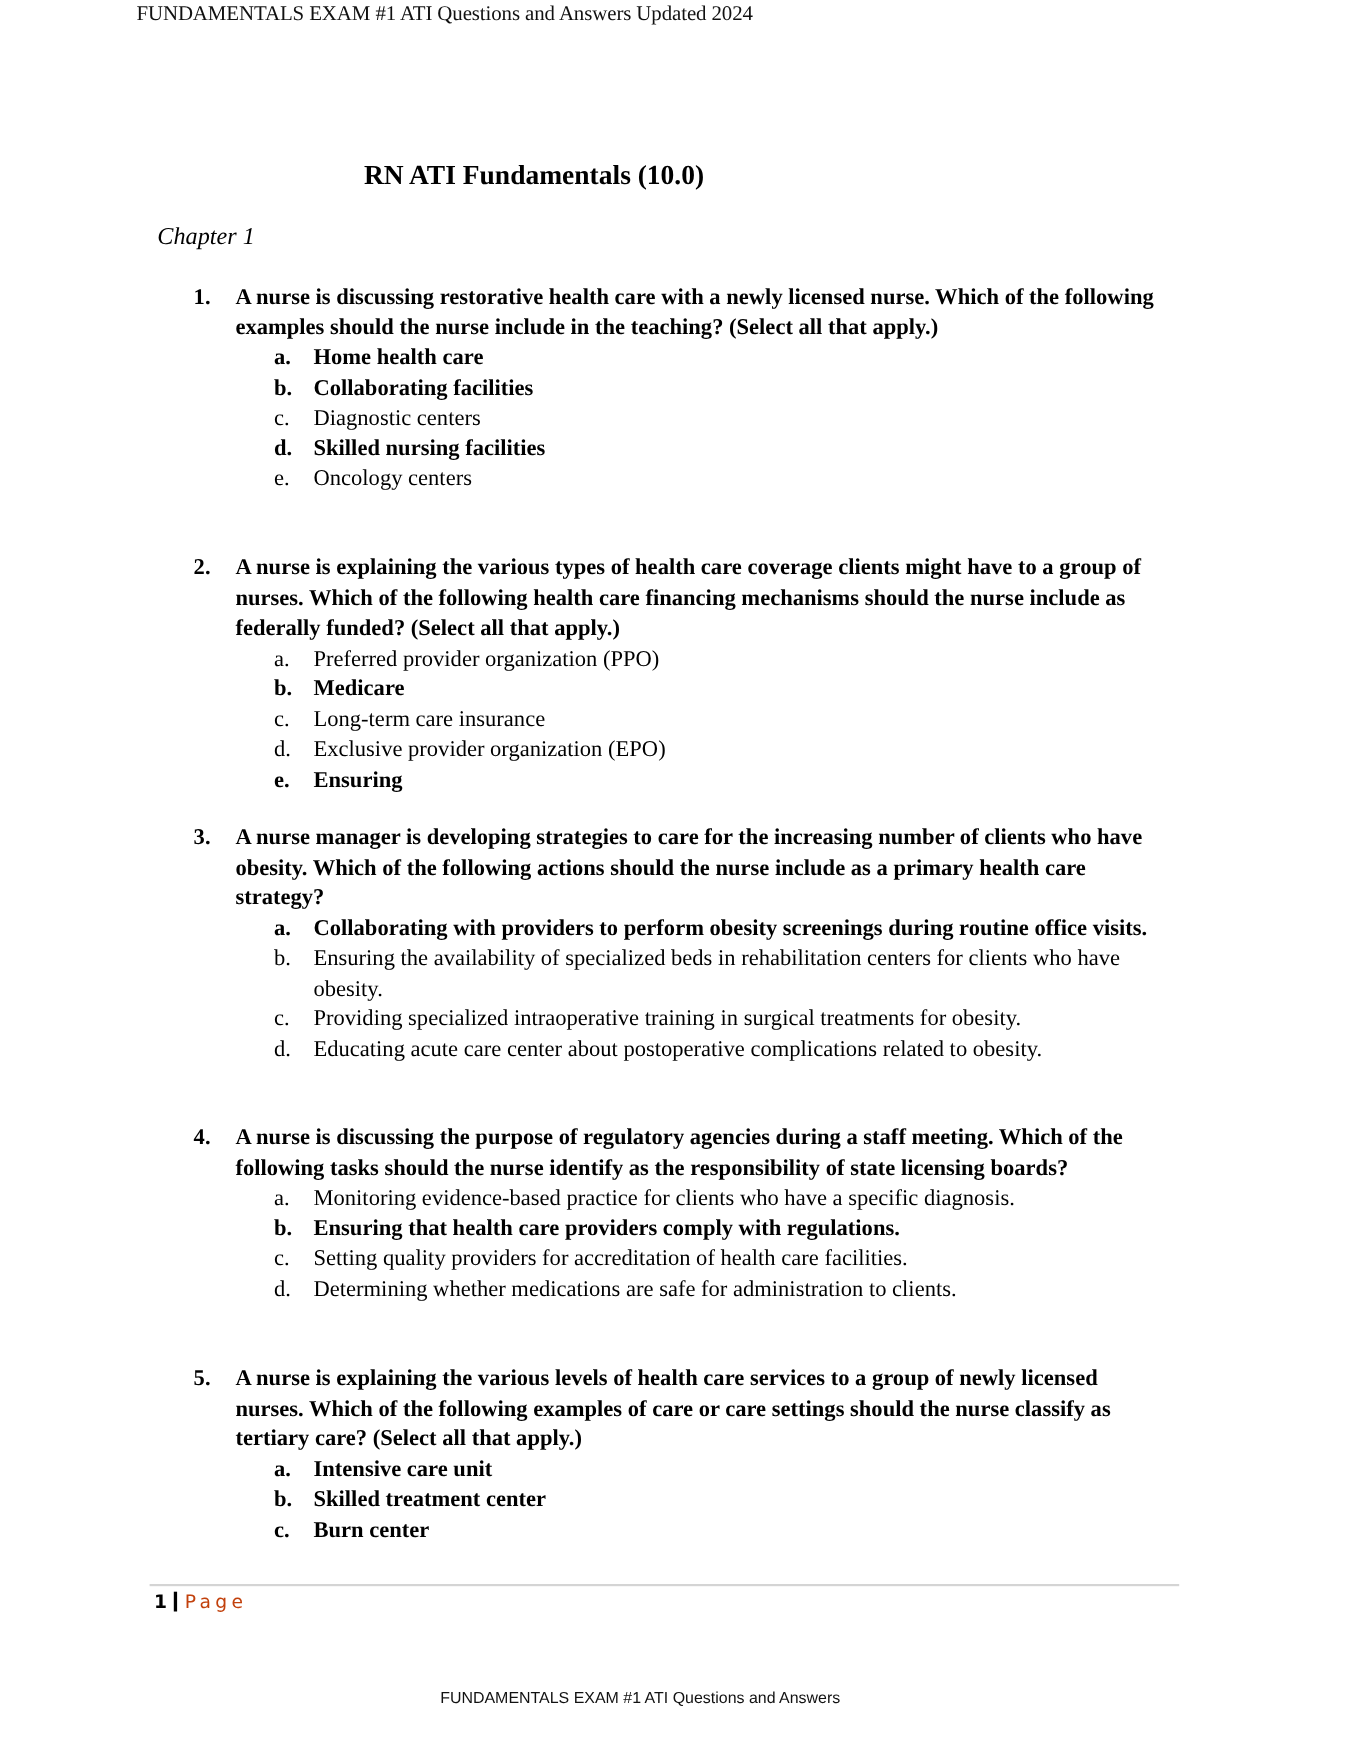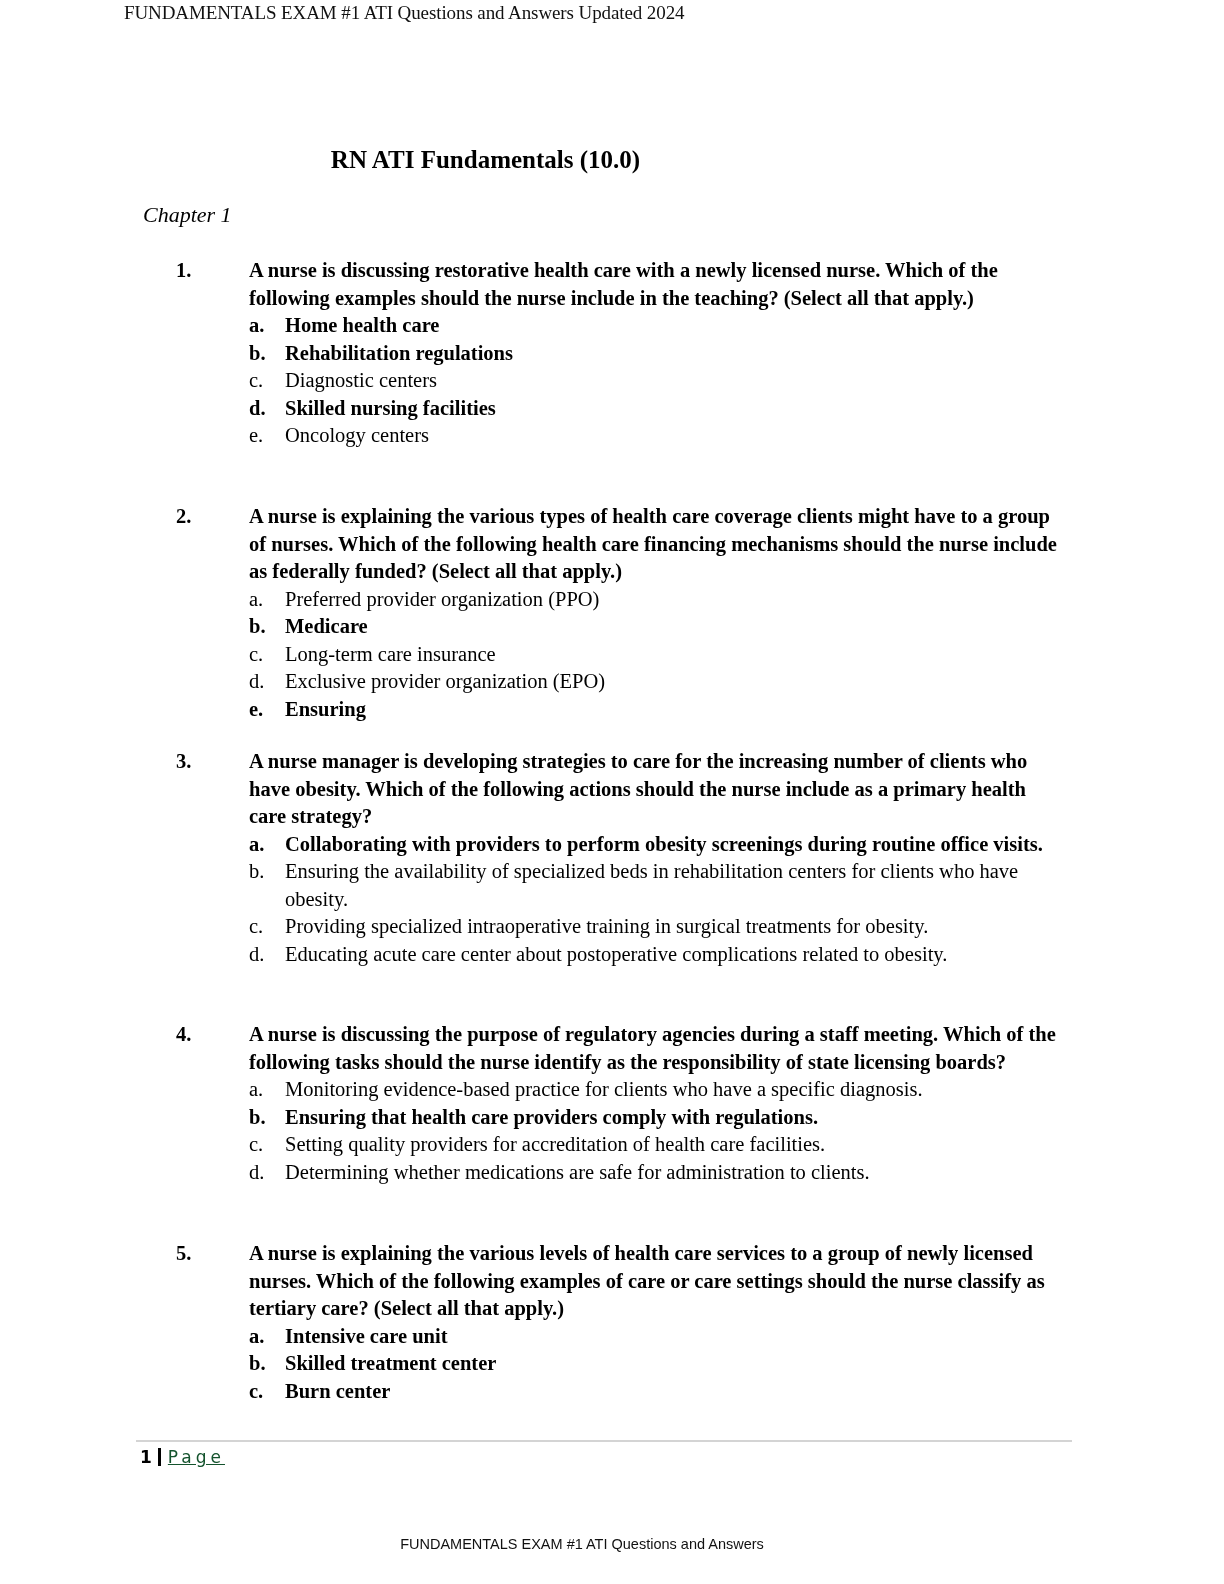--- a/index.html
+++ b/index.html
@@ -23,21 +23,21 @@
     position: absolute; left: 143px; top: 202px;
     font-style: italic; font-size: 22px; line-height: 26px;
   }
 
   .question {
     position: absolute; left: 176px; width: 900px;
     font-size: 20.5px; line-height: 27.5px;
   }
   .q-stem { display: flex; font-weight: bold; }
   .q-num { width: 38px; flex: 0 0 38px; }
-  .q-text { flex: 1; padding-right: 14px; margin-left: 35px; }
+  .q-text { flex: 1; padding-right: 14px; }
   .q-options { list-style: none; margin-left: 73px; }
   .q-option { display: flex; }
   .q-option .opt-letter { width: 36px; flex: 0 0 36px; }
   .q-option .opt-text { flex: 1; padding-right: 30px; }
   .q-option.correct { font-weight: bold; }
 
   #q1 { top: 257px; }
   #q2 { top: 503px; }
   #q3 { top: 748px; }
   #q4 { top: 1021px; }
@@ -46,21 +46,21 @@
   .footer-rule {
     position: absolute; left: 136px; width: 936px; top: 1440px;
     height: 2px; background: #d4d4d4;
   }
   .footer-page {
     position: absolute; left: 140px; top: 1446px;
     font-family: "DejaVu Sans", sans-serif; font-size: 17px; line-height: 22px;
   }
   .footer-page .pnum { font-weight: bold; color: #000; }
   .footer-page .sep { display: inline-block; width: 3px; height: 18px; background: #000; vertical-align: -3px; margin: 0 7px 0 6px; }
-  .footer-page .plabel { color: #14532d; letter-spacing: 4px; text-decoration: underline; }
+  .footer-page .plabel { color: #c2410c; letter-spacing: 4px; }
 
   .bottom-text {
     position: absolute; left: 0; width: 1224px; top: 1535px; text-align: center;
     font-family: "Liberation Sans", "DejaVu Sans", sans-serif; font-size: 14.5px; line-height: 18px; color: #111;
     transform: translateX(-30px);
   }
 </style>
 </head>
 <body>
 
@@ -75,21 +75,21 @@
     <span class="q-num">1.</span>
     <span class="q-text">A nurse is discussing restorative health care with a newly licensed nurse. Which of the following examples should the nurse include in the teaching? (Select all that apply.)</span>
   </div>
   <ul class="q-options">
     <li class="q-option correct">
         <span class="opt-letter">a.</span>
         <span class="opt-text">Home health care</span>
       </li>
     <li class="q-option correct">
         <span class="opt-letter">b.</span>
-        <span class="opt-text">Rehabilitation regulations</span>
+        <span class="opt-text">Collaborating facilities</span>
       </li>
     <li class="q-option">
         <span class="opt-letter">c.</span>
         <span class="opt-text">Diagnostic centers</span>
       </li>
     <li class="q-option correct">
         <span class="opt-letter">d.</span>
         <span class="opt-text">Skilled nursing facilities</span>
       </li>
     <li class="q-option">

